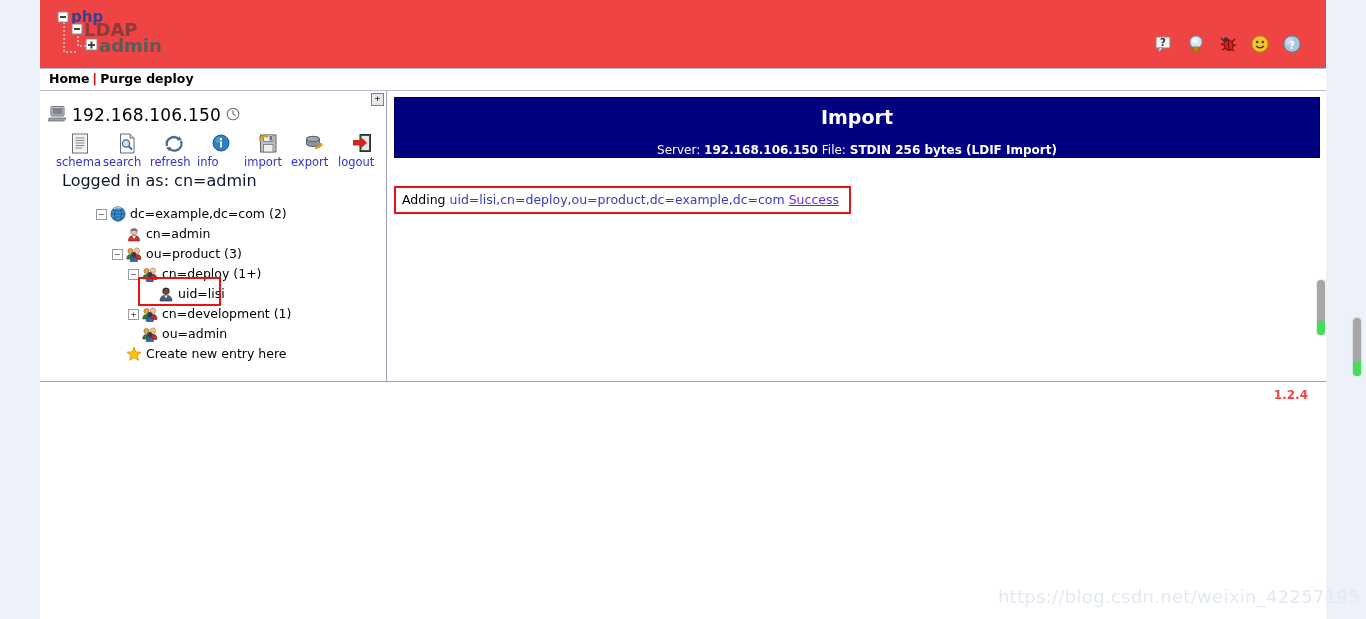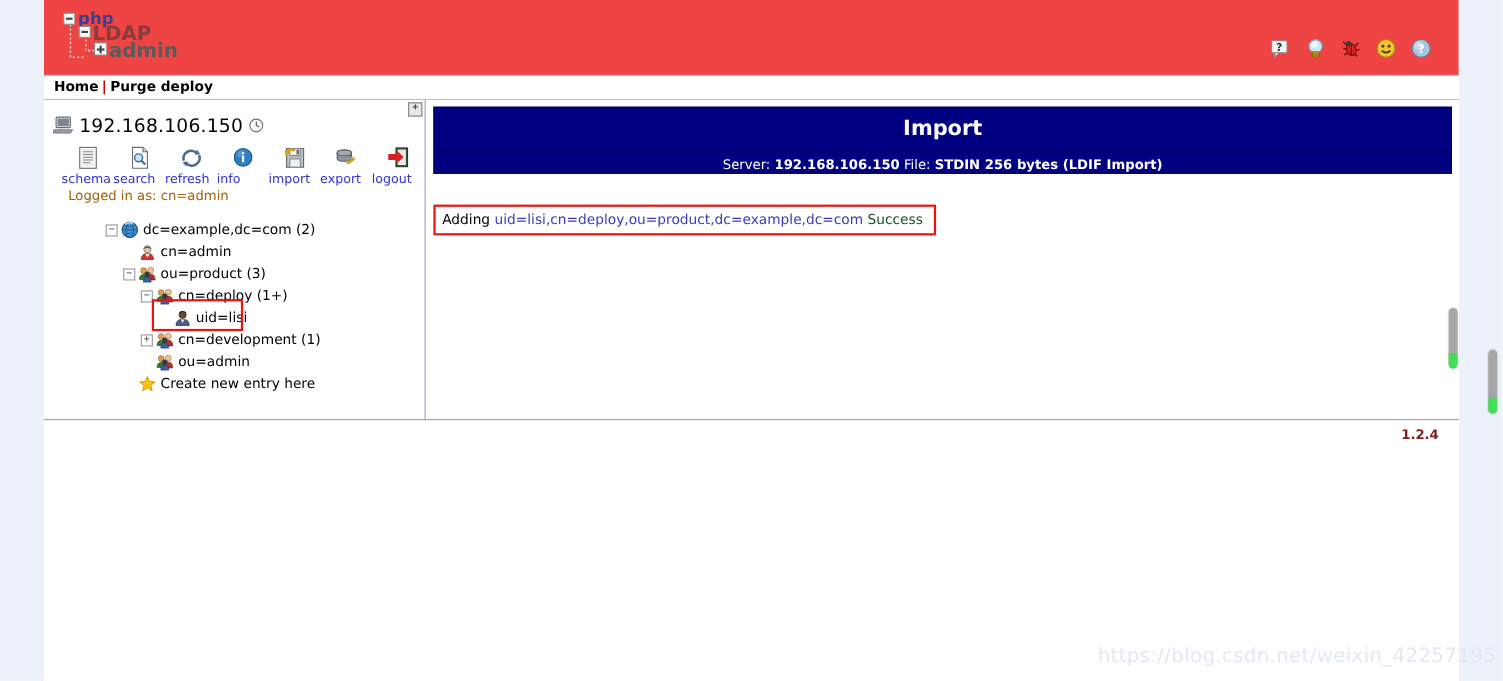--- a/index.html
+++ b/index.html
@@ -139,22 +139,22 @@
   .tool .ticon { height: 22px; display:flex; align-items:center; justify-content:center; }
   .tool .tlabel {
     display: block;
     font-size: 11.5px;
     color: #3333cc;
     margin-top: 1px;
   }
 
   .logged-in {
     padding: 2px 0 0 22px;
-    font-size: 12px;
-    color: #a16207;
+    font-size: 16px;
+    color: #0f172a;
   }
 
   
   .tree {
     padding: 14px 0 0 56px;
     font-size: 12.5px;
     line-height: 20px;
   }
   .tnode {
     display: flex;
@@ -227,36 +227,36 @@
   .result-box {
     display: inline-block;
     border: 2px solid #ee1111;
     padding: 4px 10px 5px 6px;
     font-size: 12.5px;
     background: #ffffff;
     white-space: nowrap;
   }
   .r-adding { color: #000000; }
   .r-dn { color: #3b3bb8; }
-  .r-success { color: #14532d; }
+  .r-success { color: #6d28d9; text-decoration: underline; }
 
   
   .footer {
     position: relative;
     margin: 0;
     border-top: 1px solid #9a9cc0;
     height: 26px;
   }
   .version {
     position: absolute;
     right: 18px;
     top: 6px;
     font-size: 12px;
     font-weight: bold;
-    color: #7f1d1d;
+    color: #ef4444;
   }
 
   
   .scroll-pill {
     position: absolute;
     width: 8px;
     border-radius: 4px;
     background: #a6a6a6;
     box-shadow: 0 0 2px rgba(0,0,0,0.25);
   }

